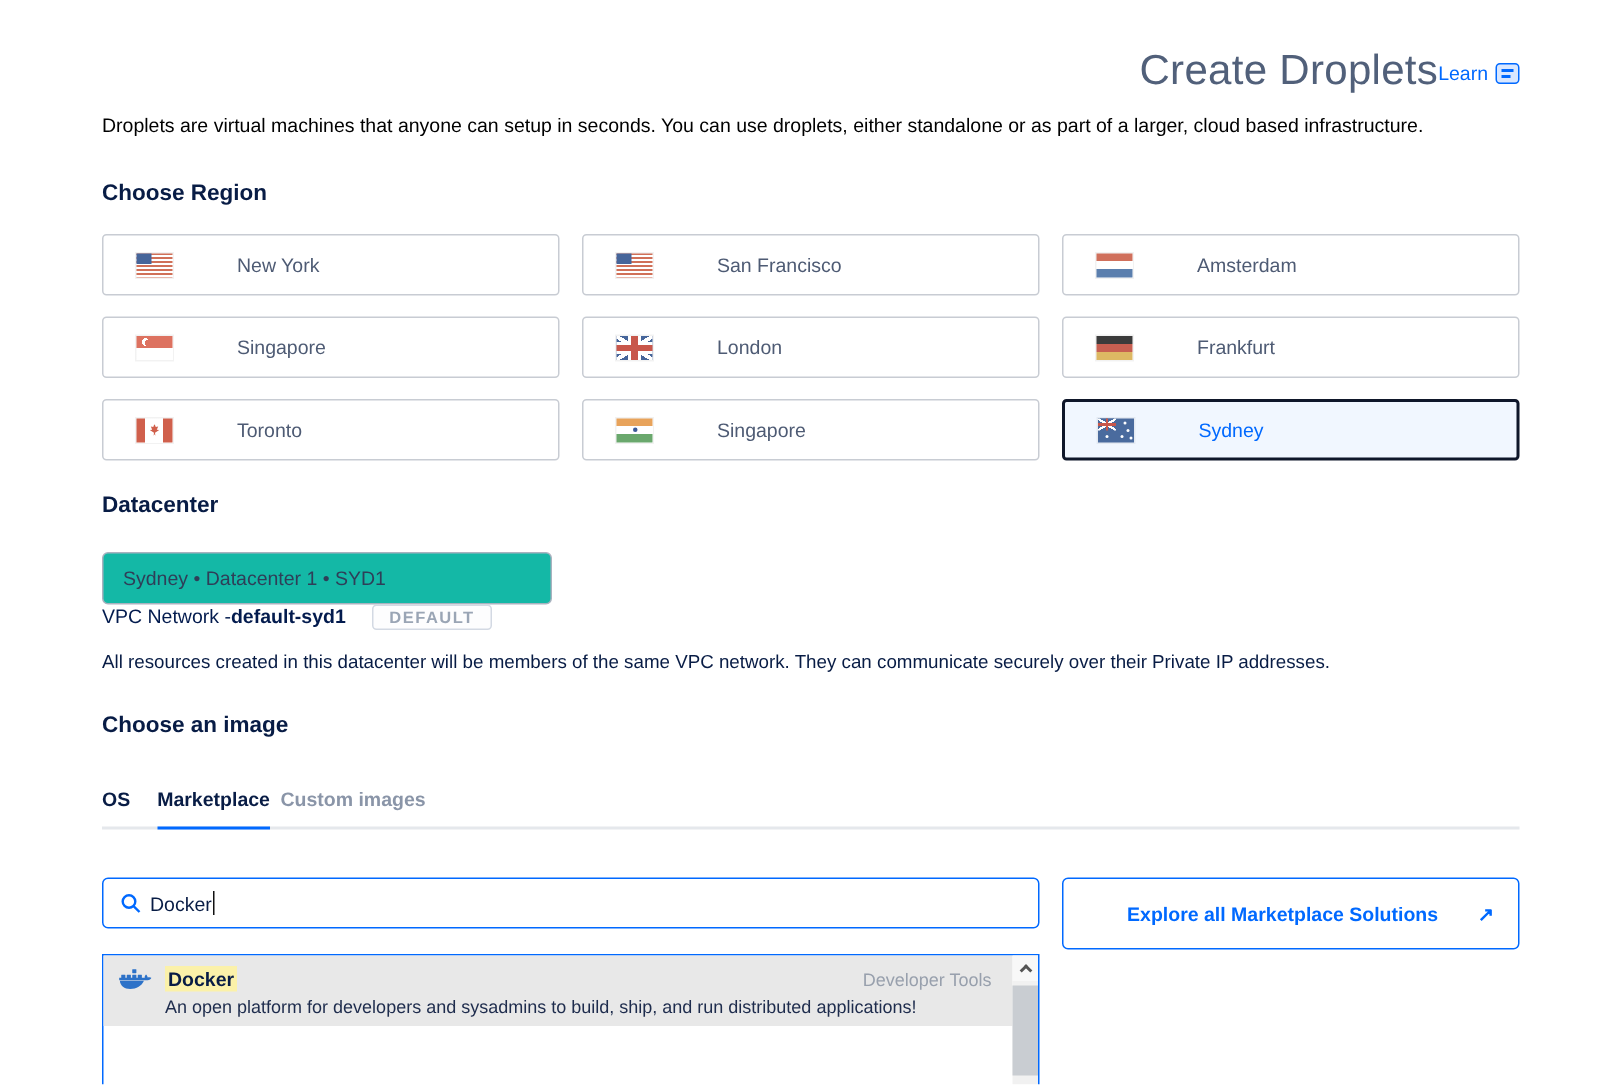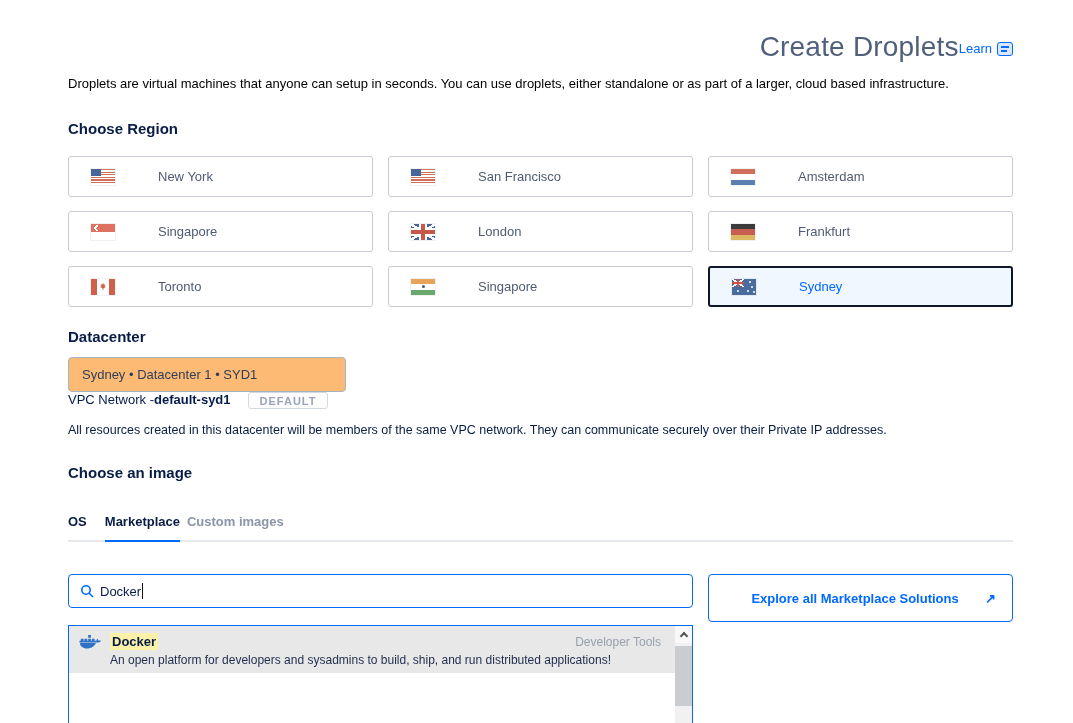--- a/index.html
+++ b/index.html
@@ -54,21 +54,21 @@
       linear-gradient(to right,transparent 42%,#c8574b 42% 58%,transparent 58%),
       linear-gradient(to bottom,transparent 37%,#c8574b 37% 63%,transparent 63%),
       linear-gradient(33deg,transparent 44%,#fff 44% 56%,transparent 56%),
       linear-gradient(-33deg,transparent 44%,#fff 44% 56%,transparent 56%),
       #4a6b9e; }
   .flag-au::after { content:""; position:absolute; width:2px; height:2px; border-radius:50%; background:#fff; top:2px; left:17px;
       box-shadow:2px 5px 0 #fff,-2px 9px 0 #fff,4px 10px 0 #fff,-12px 9px 0 #fff; }
 
   
   .h-dc { margin-top:21px; }
-  .dc-select { margin-top:12px; width:278px; height:35px; border:1px solid #a9b2bf; border-radius:4px; display:flex; align-items:center; padding-left:13px; font-size:13px; color:#2f3e58; cursor:pointer; background:#fdba74; }
+  .dc-select { margin-top:23px; width:300px; height:35px; border:1px solid #a9b2bf; border-radius:4px; display:flex; align-items:center; padding-left:13px; font-size:13px; color:#2f3e58; cursor:pointer; background:#14b8a6; }
   .vpc-row { font-size:13px; display:flex; align-items:flex-start; }
   .vpc-row b { font-weight:700; }
   .badge { margin-left:17px; font-size:11px; font-weight:700; letter-spacing:1px; color:#9aa5b5; border:1px solid #d3d9e3; border-radius:3px; padding:2px 11px 1px; background:#fdfdfe; }
   .vpc-desc { margin-top:14px; font-size:12.5px; color:#081c45; }
 
   
   .h-img { margin-top:27px; }
   .tabs { margin-top:33px; display:flex; border-bottom:2px solid #e5e8ec; }
   .tab { font-size:13px; font-weight:700; color:#081c45; padding-bottom:11px; cursor:pointer; }
   .tab-os { margin-right:18px; }

